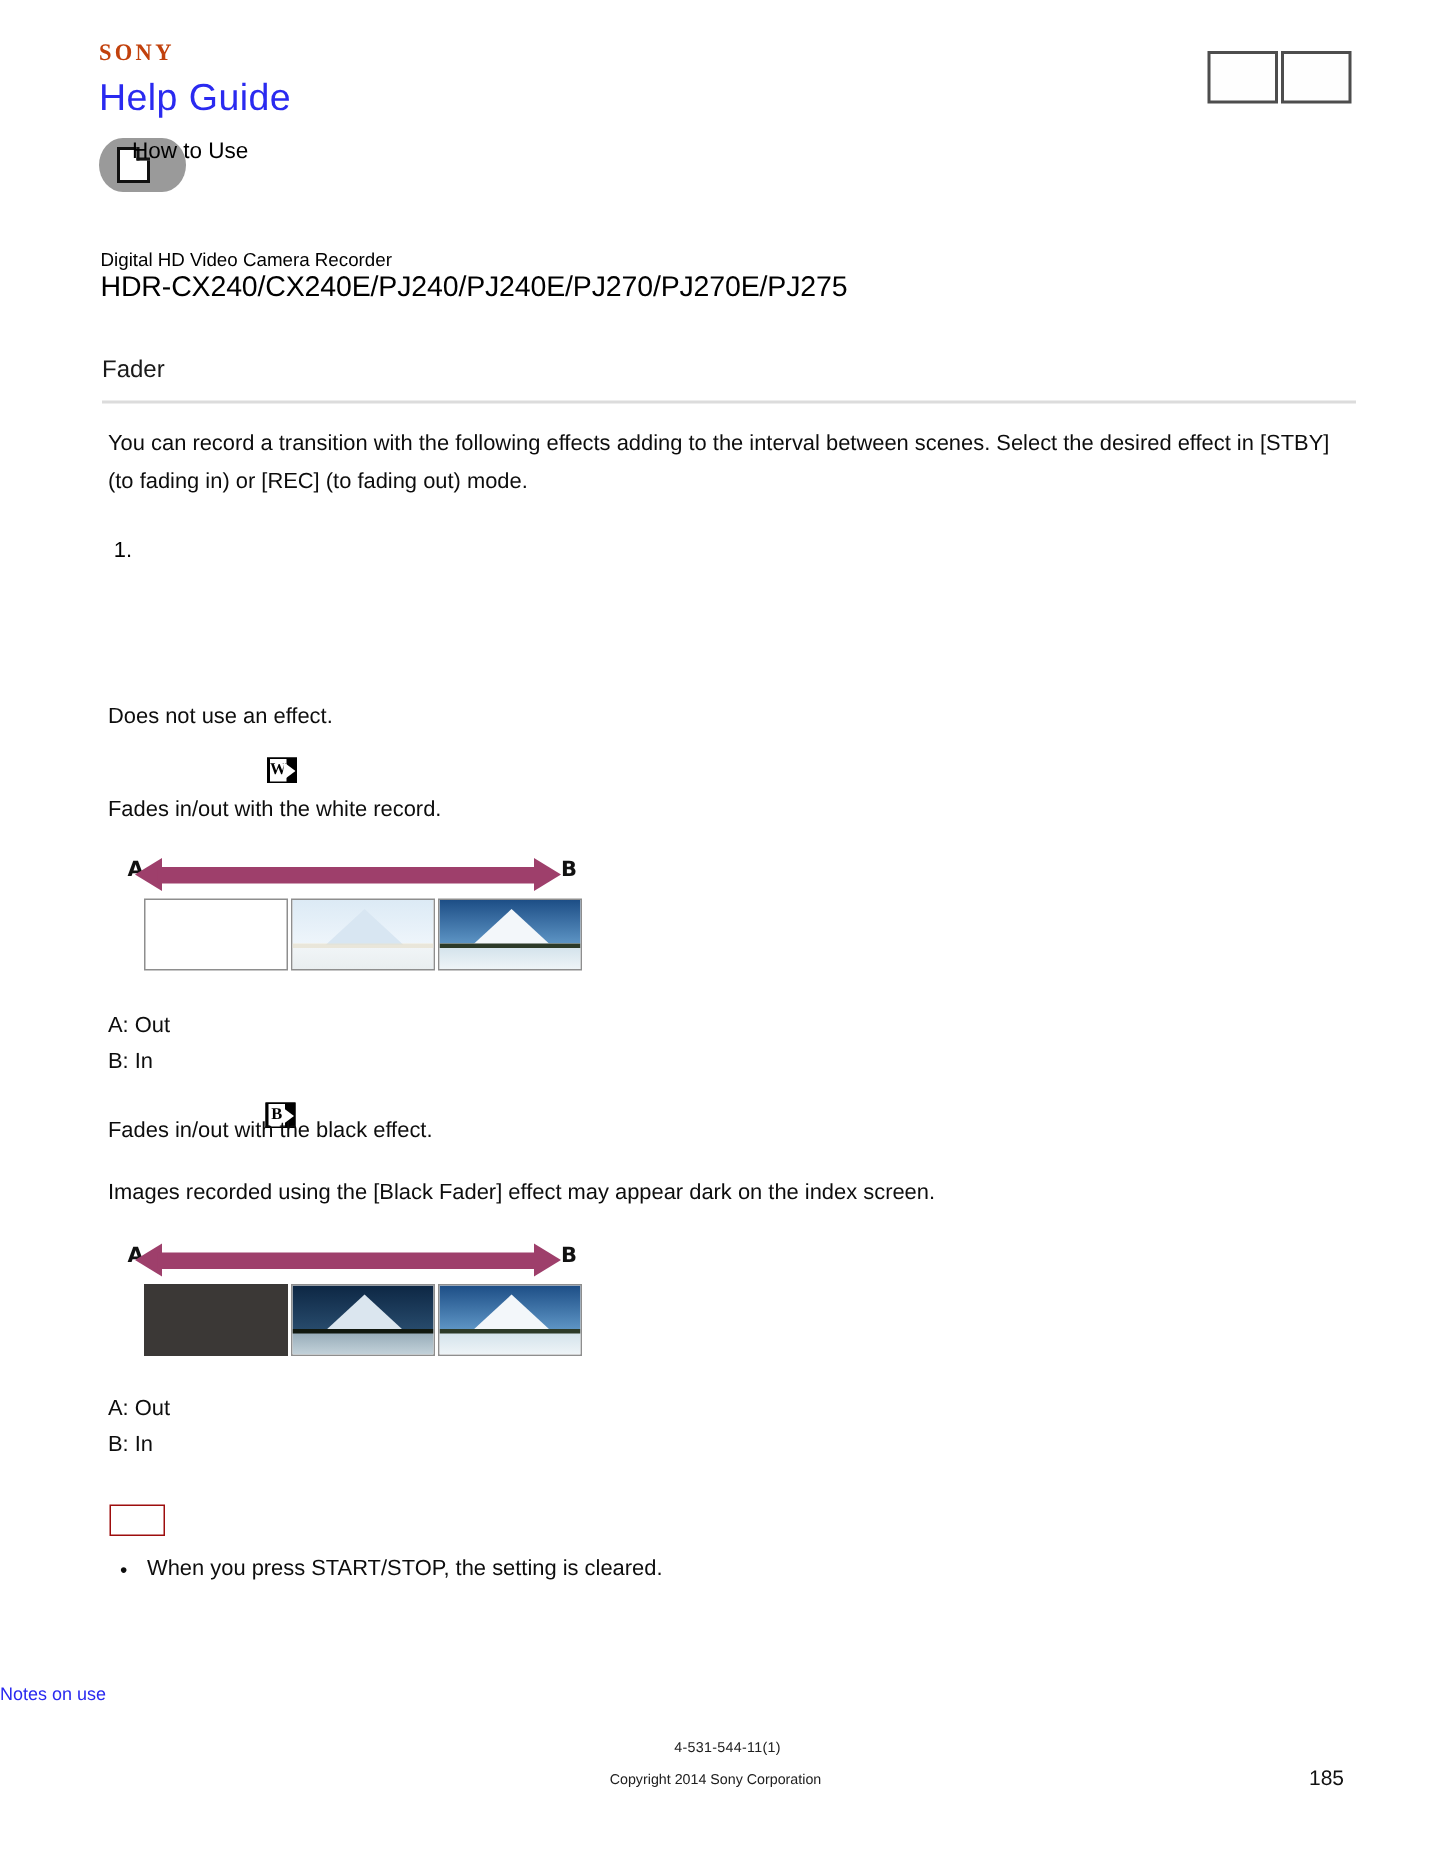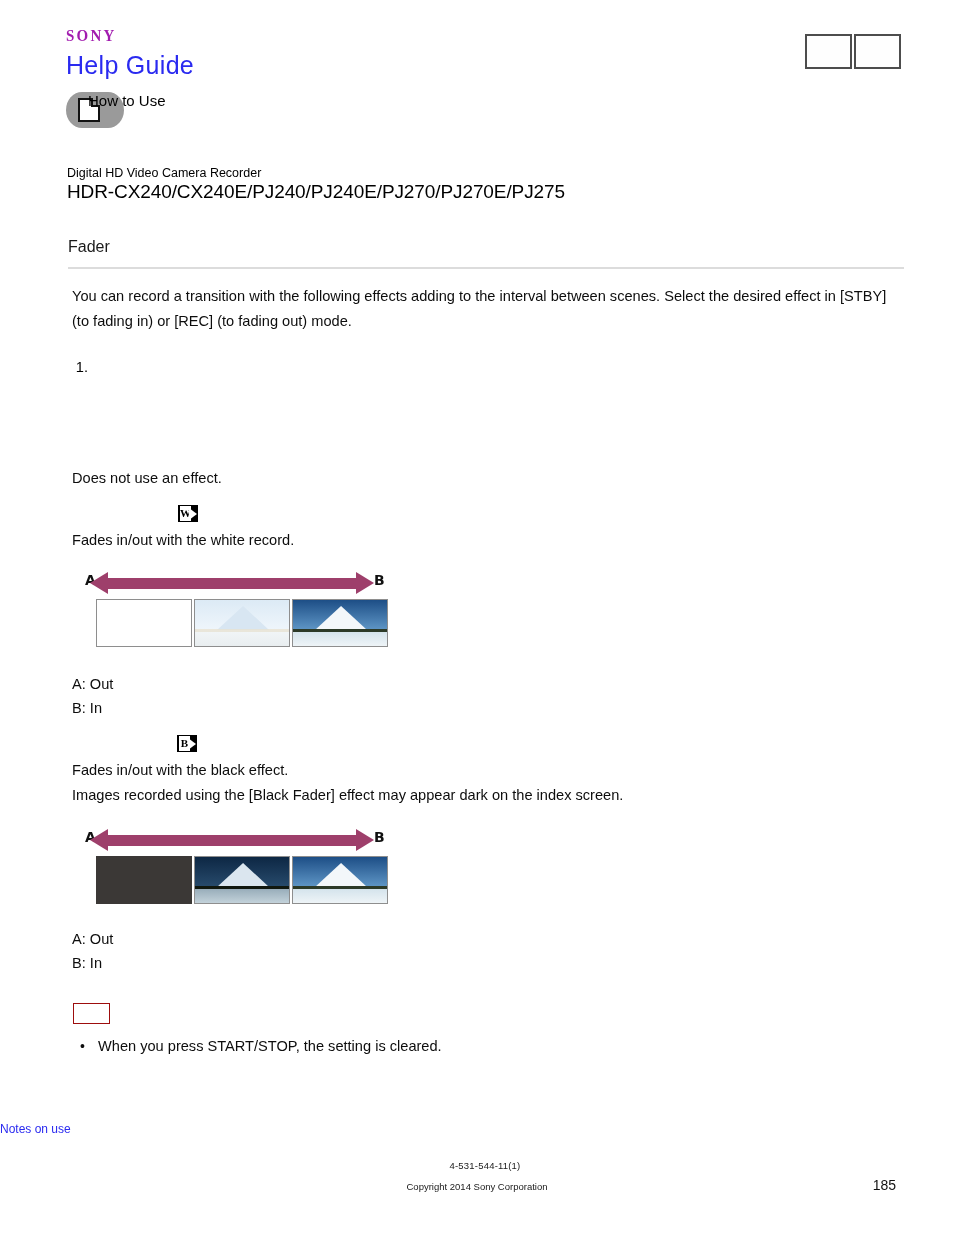--- a/index.html
+++ b/index.html
@@ -18,21 +18,21 @@
 
   
   .sony-logo {
     position: absolute;
     left: 66px;
     top: 28px;
     font-family: "Liberation Serif", serif;
     font-weight: bold;
     font-size: 15px;
     letter-spacing: 2.2px;
-    color: #a21caf;
+    color: #c2410c;
     transform: scaleY(1.05);
   }
   .help-guide-title {
     position: absolute;
     left: 66px;
     top: 51px;
     font-size: 25px;
     color: #2a2af0;
     letter-spacing: 0.3px;
   }
@@ -539,21 +539,21 @@
   </div>
 </div>
 
 <div class="ab-caption" style="top:672px;">A: Out</div>
 <div class="ab-caption" style="top:696px;">B: In</div>
 
 <div class="fader-badge" style="left:177px; top:735px;">
   <span class="letter">B</span>
   <span class="tri"></span>
 </div>
-<div class="eff-text" style="top:758px;">Fades in/out with the black effect.</div>
+<div class="eff-text" style="top:742px;">Fades in/out with the black effect.</div>
 <div class="eff-text" style="top:783px;">Images recorded using the [Black Fader] effect may appear dark on the index screen.</div>
 
 <div class="figure" style="left:68px; top:827px;">
   <div class="fig-arrow-row">
     <span class="lbl-A">A</span>
     <span class="arrow-head-l"></span>
     <span class="arrow-bar"></span>
     <span class="arrow-head-r"></span>
     <span class="lbl-B">B</span>
   </div>

